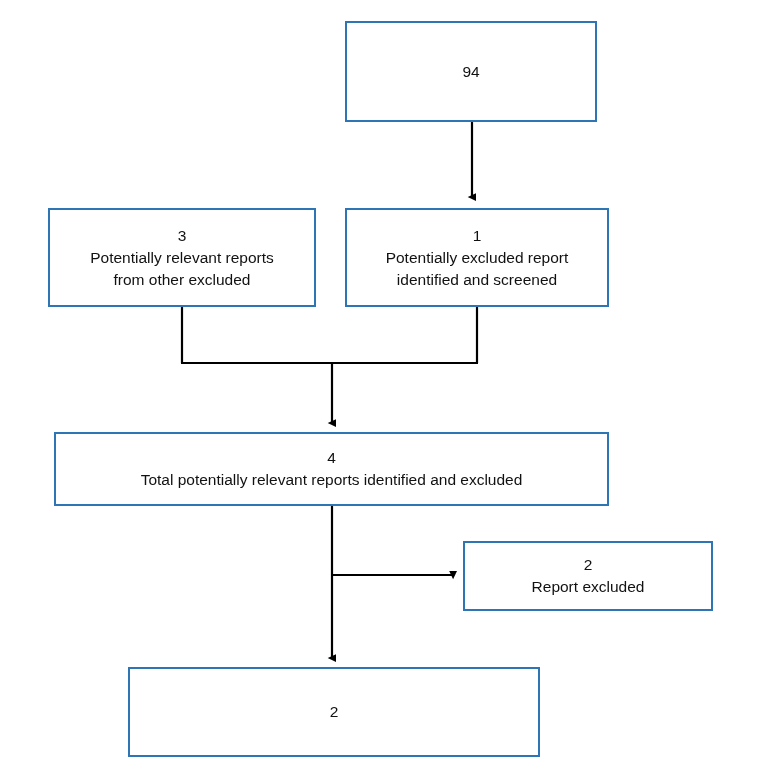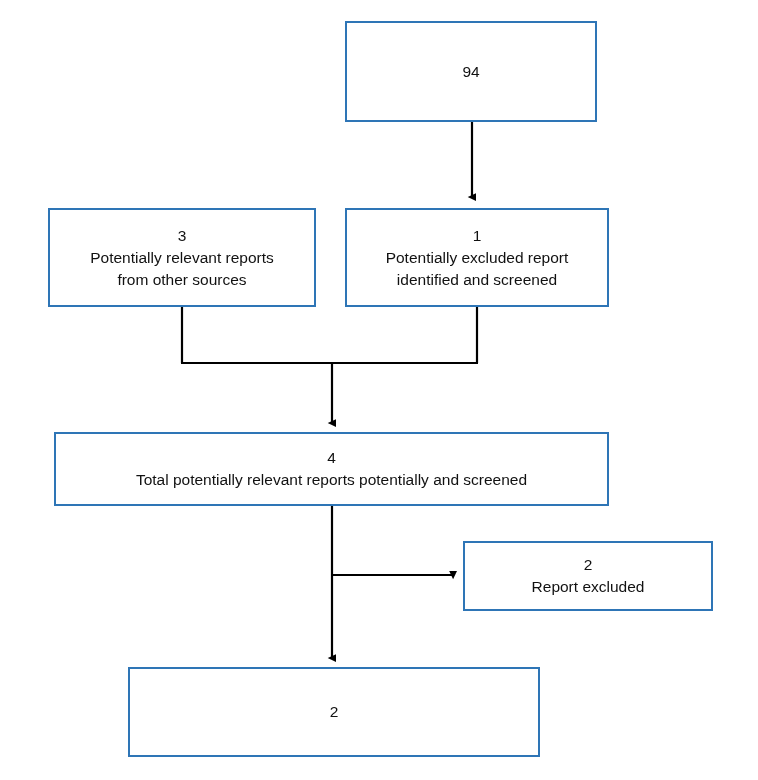--- a/index.html
+++ b/index.html
@@ -86,32 +86,32 @@
     </g>
   </svg>
 
   <div class="node-box" id="node-citations">
     <span class="node-count">94</span>
   </div>
 
   <div class="node-box" id="node-other-sources">
     <span class="node-count">3</span>
     <span class="node-label">Potentially relevant reports
-from other sources</span>
+from other excluded</span>
   </div>
 
   <div class="node-box" id="node-screened-report">
     <span class="node-count">1</span>
     <span class="node-label">Potentially excluded report
 identified and screened</span>
   </div>
 
   <div class="node-box" id="node-total-screened">
     <span class="node-count">4</span>
-    <span class="node-label">Total potentially relevant reports potentially and screened</span>
+    <span class="node-label">Total potentially relevant reports identified and excluded</span>
   </div>
 
   <div class="node-box" id="node-excluded">
     <span class="node-count">2</span>
     <span class="node-label">Report excluded</span>
   </div>
 
   <div class="node-box" id="node-included">
     <span class="node-count">2</span>
   </div>

